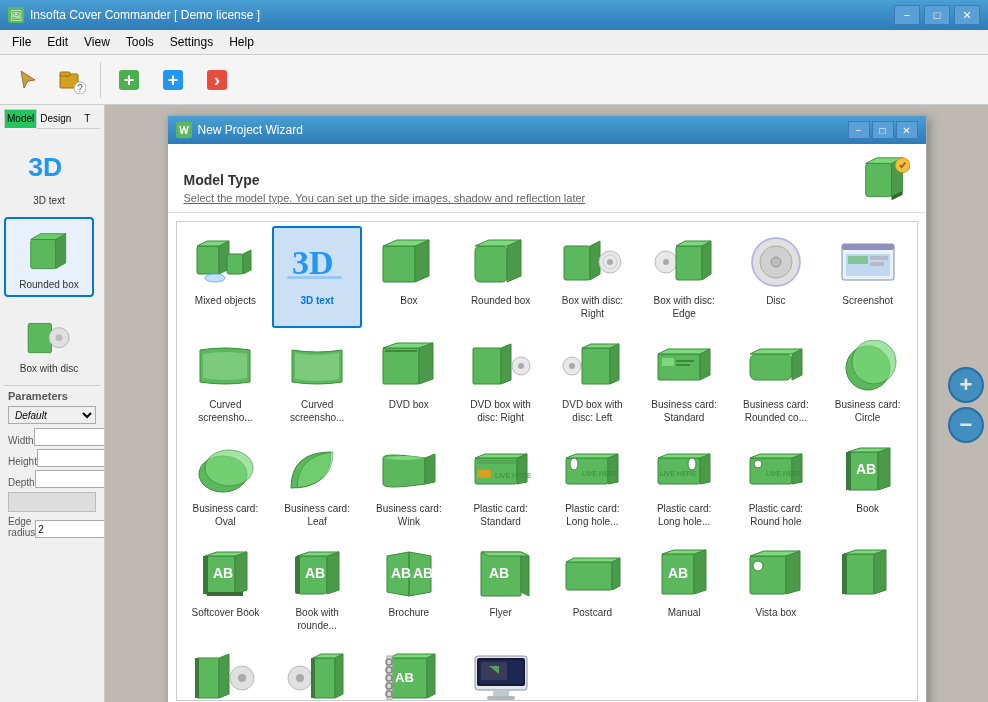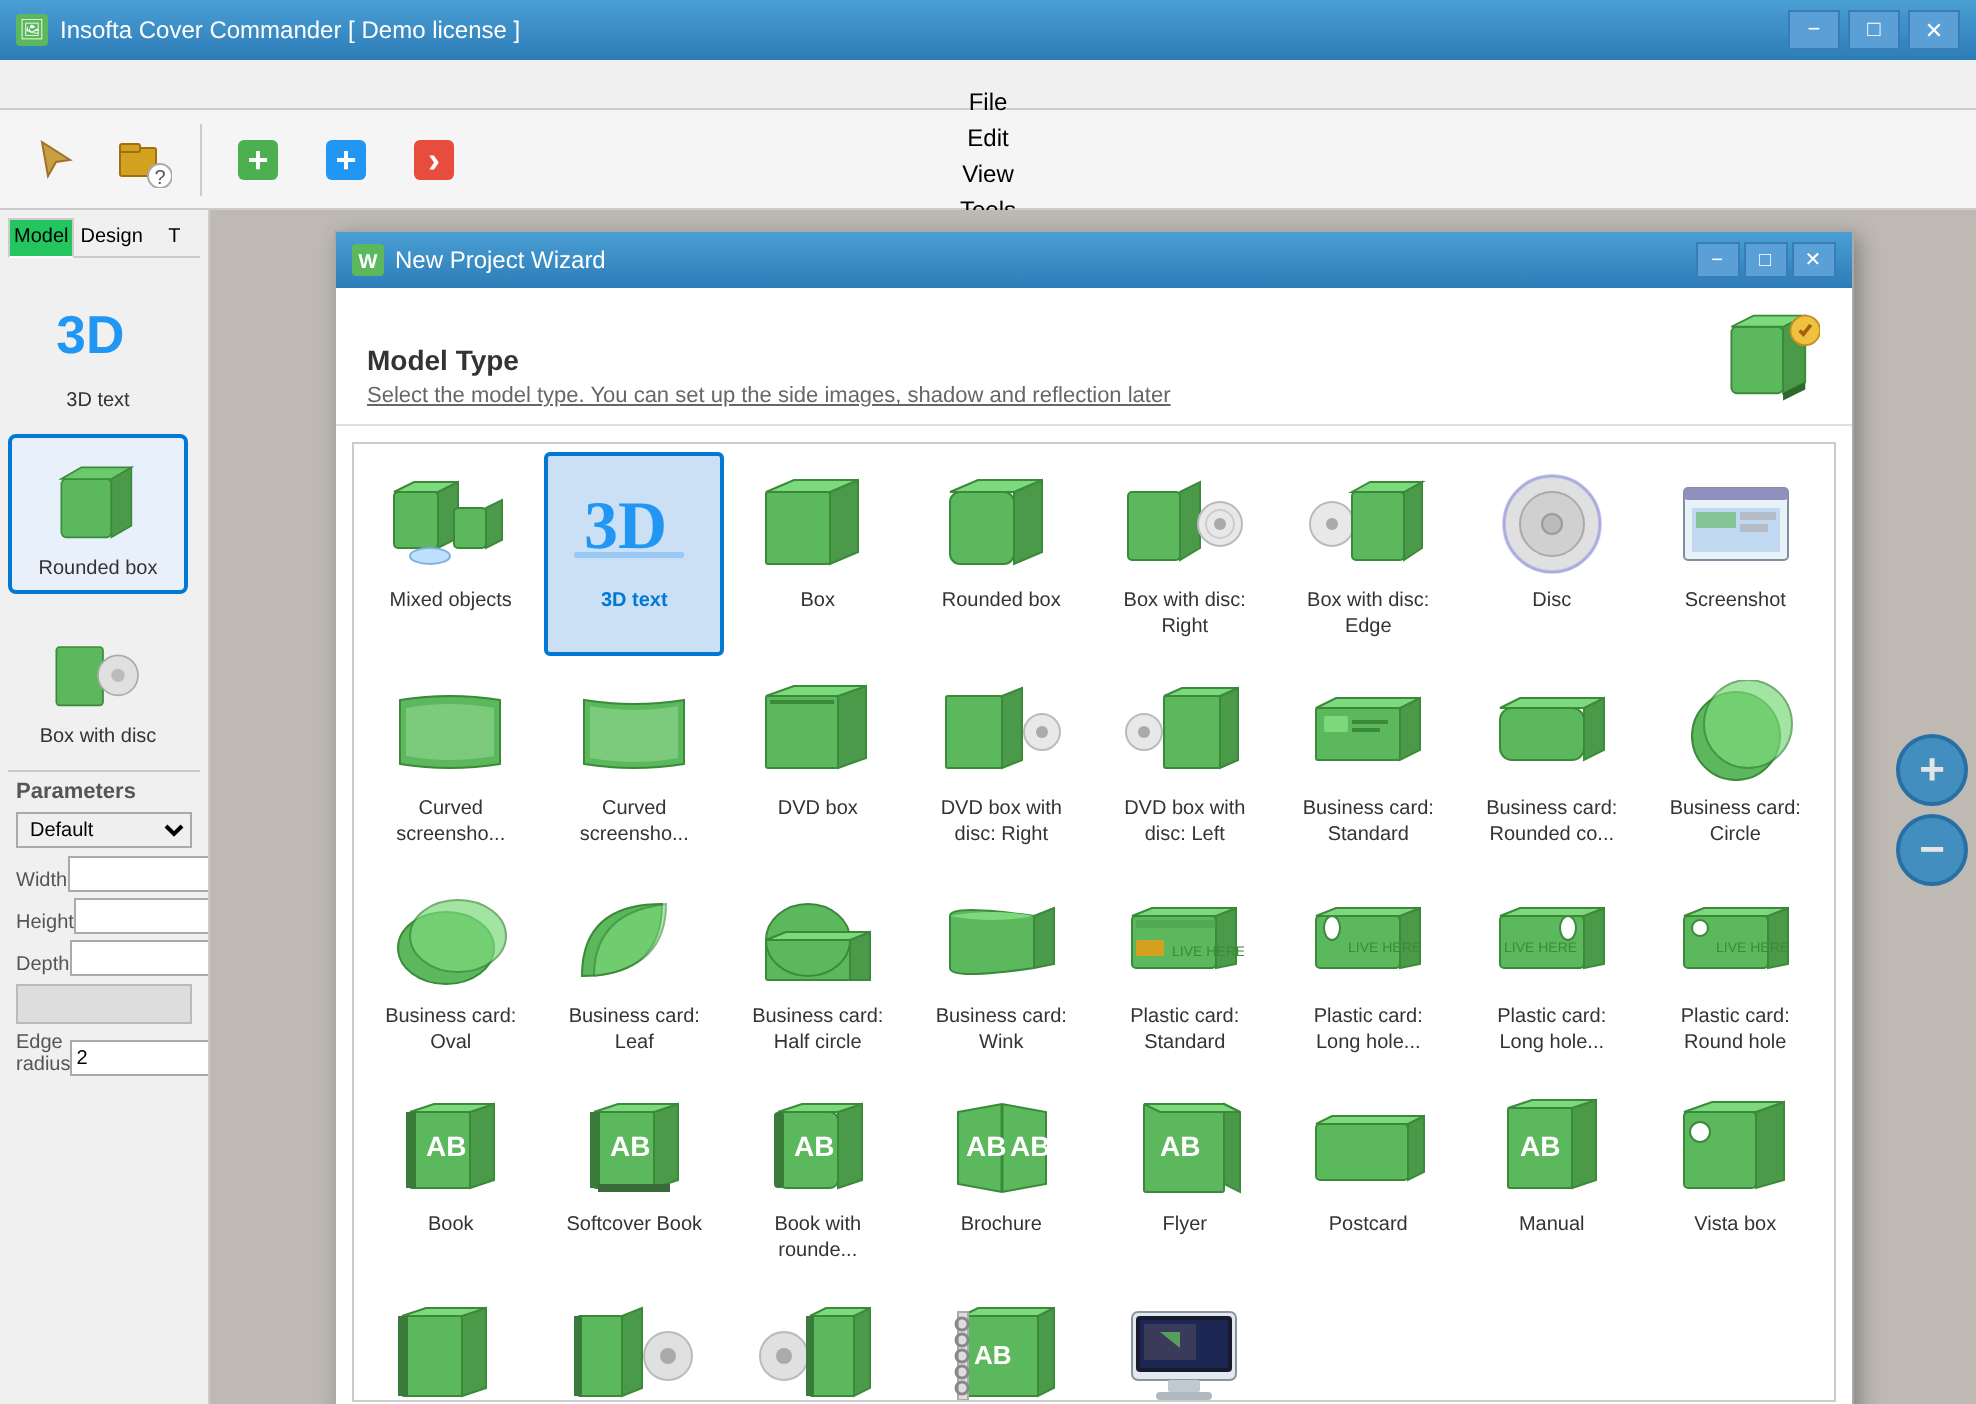--- a/index.html
+++ b/index.html
@@ -53,21 +53,20 @@
     }
 
     
     .menu-bar {
       background: #f0f0f0;
       height: 22px;
       display: flex;
       align-items: center;
       border-bottom: 1px solid #ccc;
       padding: 12px 4px;
-      flex-direction: column;
     }
     .menu-item {
       padding: 2px 8px;
       cursor: pointer;
       font-size: 12px;
     }
 
     
     .toolbar {
       background: #f5f5f5;
@@ -431,21 +430,21 @@
       <svg class="sidebar-item-icon" viewBox="0 0 60 60">
         <rect x="5" y="15" width="28" height="35" rx="2" fill="#5cb85c" stroke="#3a8a3a"></rect>
         <ellipse cx="42" cy="32" rx="12" ry="12" fill="#e0e0e0" stroke="#aaa"></ellipse>
         <ellipse cx="42" cy="32" rx="4" ry="4" fill="#bbb"></ellipse>
       </svg>
       <span class="sidebar-item-label">Box with disc</span>
     </div>
 
     <div class="params-section">
       <div class="params-title">Parameters</div>
-      <select class="param-input" style="width:100%;margin-bottom:4px;font-size:10px;">
+      <select class="param-input" style="width:100%;margin-bottom:4px;font-size:10px;font-style:italic;">
         <option>Default</option>
       </select>
       <div class="param-row">
         <span class="param-label">Width</span>
         <input class="param-input" type="text" style="">
       </div>
       <div class="param-row">
         <span class="param-label">Height</span>
         <input class="param-input" type="text" style="">
       </div>
@@ -705,31 +704,20 @@
             <div class="model-item">
               <div class="model-icon-wrap">
                 <svg width="60" height="52" viewBox="0 0 60 52">
                   <path d="M4 44 Q4 8 44 8 Q44 44 4 44Z" fill="#5cb85c" stroke="#3a8a3a"></path>
                   <path d="M10 44 Q10 12 46 8 Q46 40 10 44Z" fill="#7cda7c" stroke="#3a8a3a" opacity="0.6"></path>
                 </svg>
               </div>
               <span class="model-label">Business card: Leaf</span>
             </div>
 
-            <div class="model-item">
-              <div class="model-icon-wrap">
-                <svg width="60" height="52" viewBox="0 0 60 52">
-                  <rect x="4" y="26" width="42" height="20" rx="1" fill="#5cb85c" stroke="#3a8a3a"></rect>
-                  <ellipse cx="25" cy="26" rx="21" ry="18" fill="#5cb85c" stroke="#3a8a3a"></ellipse>
-                  <polygon points="46,26 56,22 56,46 46,46" fill="#4a9a4a" stroke="#3a8a3a"></polygon>
-                  <polygon points="4,26 46,26 56,22 14,22" fill="#7cda7c" stroke="#3a8a3a"></polygon>
-                </svg>
-              </div>
-              <span class="model-label">Business card: Half circle</span>
-            </div>
 
             <div class="model-item">
               <div class="model-icon-wrap">
                 <svg width="60" height="52" viewBox="0 0 60 52">
                   <path d="M4 14 Q4 8 46 14 L46 40 Q4 46 4 40 Z" fill="#5cb85c" stroke="#3a8a3a"></path>
                   <polygon points="46,14 56,10 56,38 46,40" fill="#4a9a4a" stroke="#3a8a3a"></polygon>
                   <path d="M4 14 Q25 10 46 14 Q25 18 4 14Z" fill="#7cda7c"></path>
                 </svg>
               </div>
               <span class="model-label">Business card: Wink</span>

